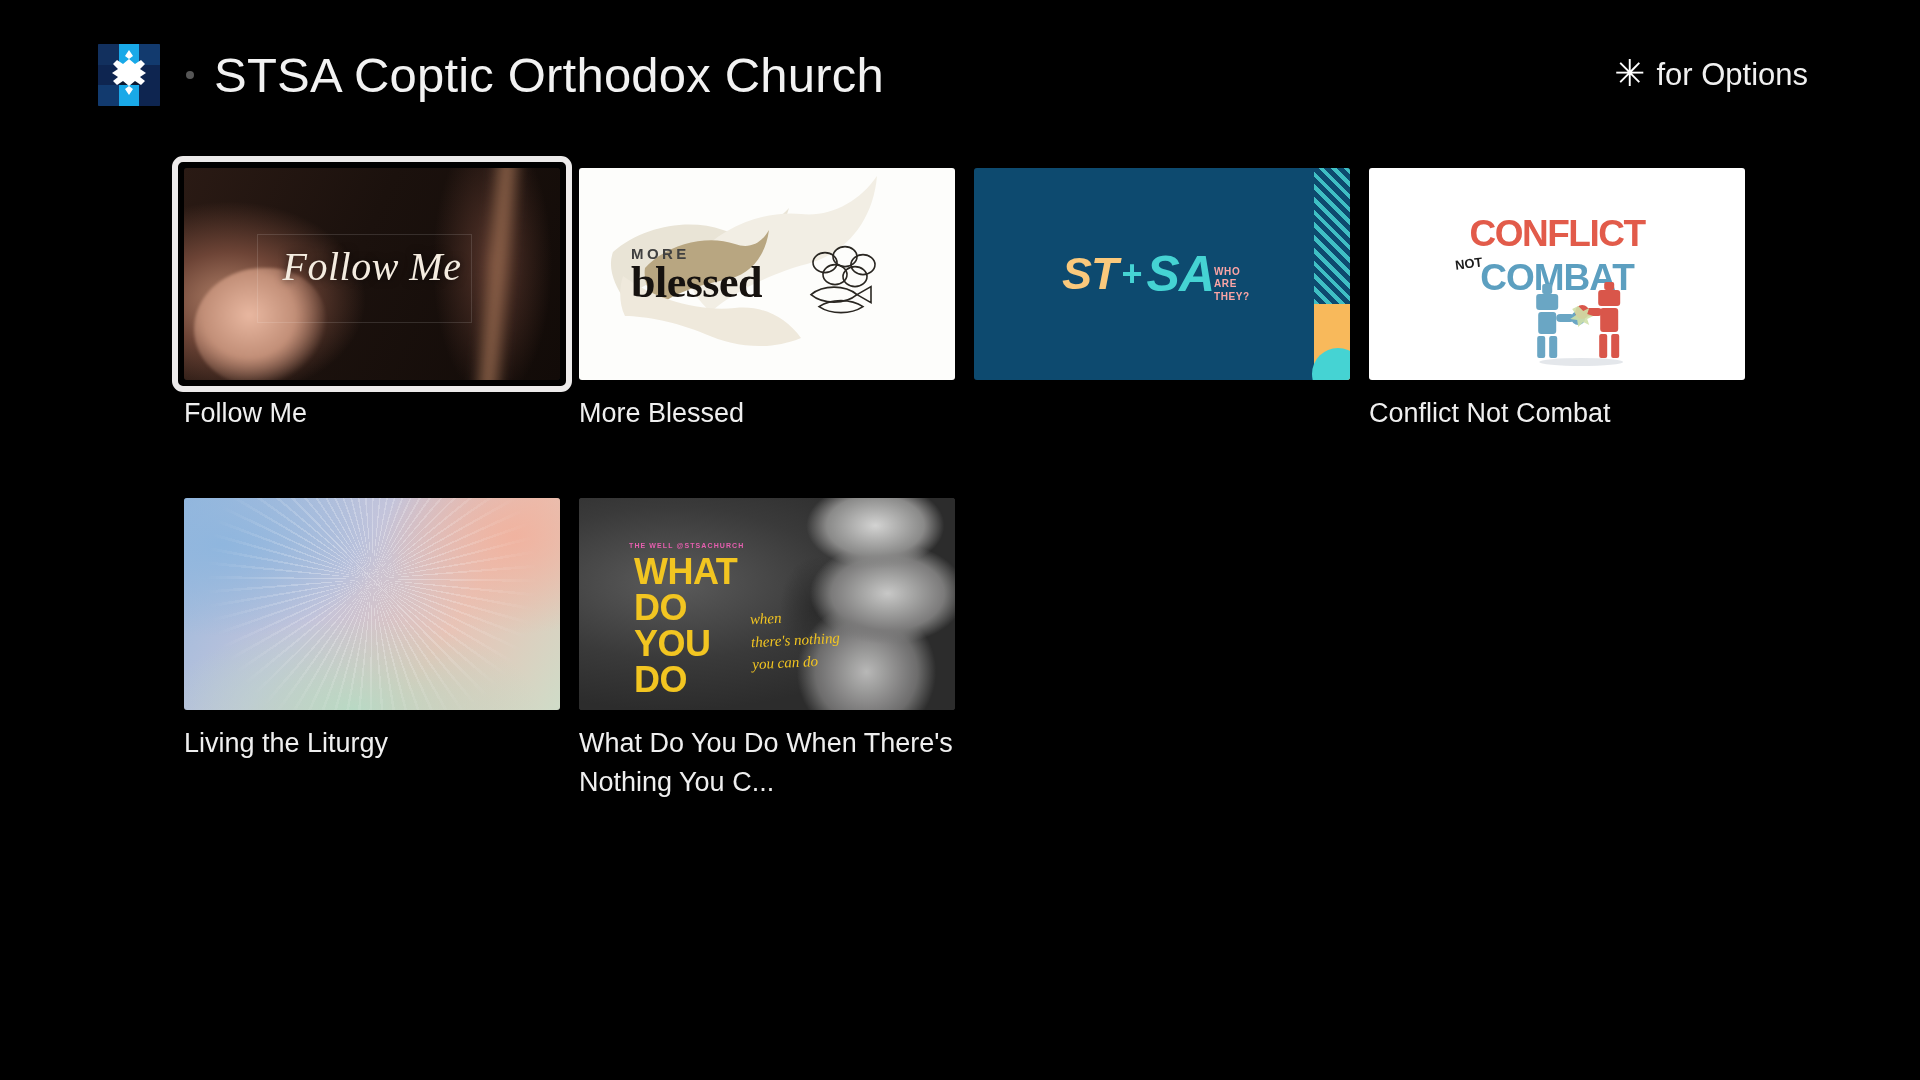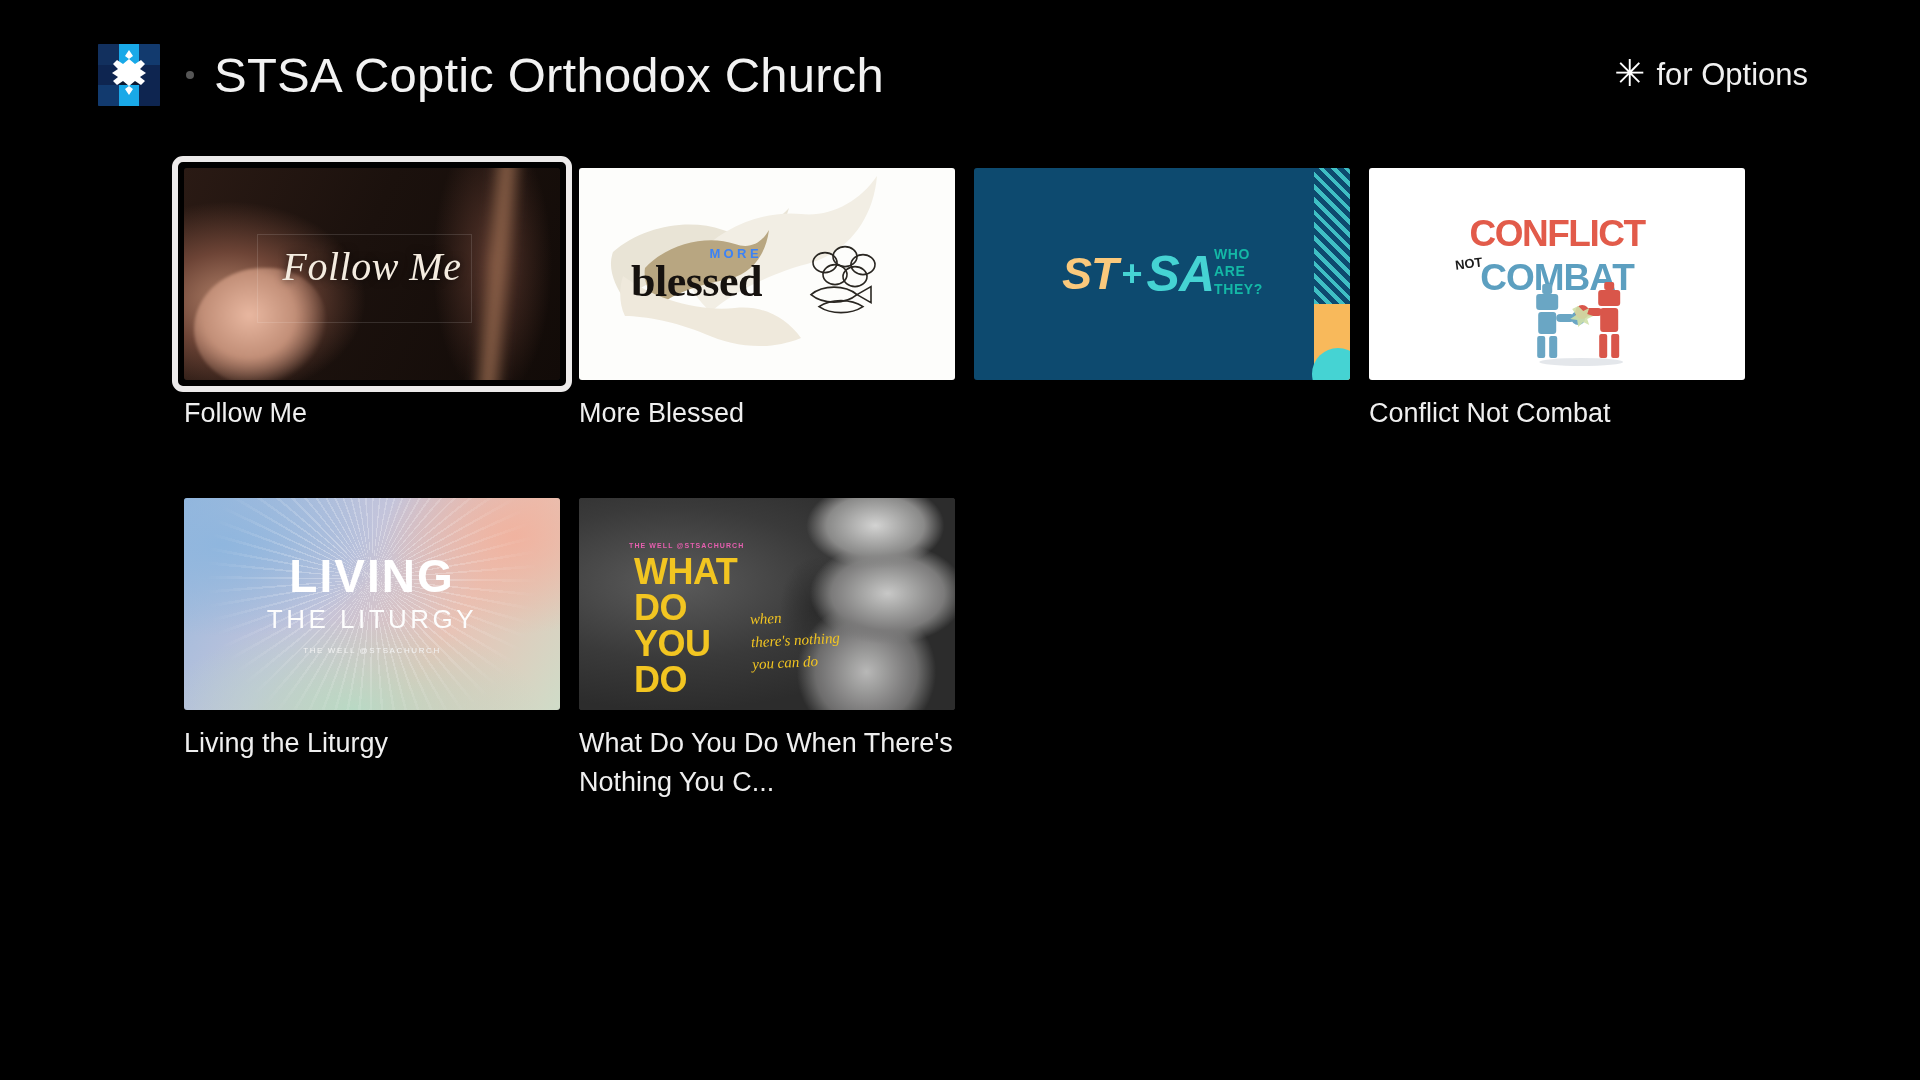--- a/index.html
+++ b/index.html
@@ -107,23 +107,22 @@
     border:1px solid rgba(255,255,255,.13);
   }
 
   
   .t-blessed { width:100%; height:100%; background:#fdfdfb; position:relative; overflow:hidden; }
   .t-blessed .dove { position:absolute; }
   .t-blessed .mb-text {
     position:absolute; left:52px; top:50%; transform:translateY(-50%);
   }
   .t-blessed .mb-more {
-    font-size:13px; letter-spacing:3.4px; font-weight:700; color:#3b82f6;
+    font-size:15px; letter-spacing:3.4px; font-weight:700; color:#404040;
     font-family:"Liberation Sans", sans-serif;
-    text-align:right;
   }
   .t-blessed .mb-main {
     font-family:"Liberation Serif", serif; font-weight:700;
     font-size:44px; color:#16120f; line-height:.95; letter-spacing:-.5px;
   }
   .t-blessed .loaves { position:absolute; right:74px; top:50%; transform:translateY(-42%); }
 
   
   .t-stsa { width:100%; height:100%; background:#0d4a6f; position:relative; overflow:hidden; }
   .t-stsa .stripes {
@@ -141,22 +140,22 @@
   .t-stsa .brandblock {
     position:absolute; left:88px; top:50%; transform:translateY(-50%);
     display:flex; flex-direction:row; gap:4px;
   }
   .t-stsa .ln1 { display:flex; align-items:center; gap:4px; }
   .t-stsa .ln2 { display:flex; align-items:flex-end; }
   .t-stsa .st { font-size:45px; font-weight:700; color:#fac97c; font-style:italic; letter-spacing:-1px; }
   .t-stsa .plus { font-size:36px; font-weight:700; color:#45d3d3; line-height:.8; }
   .t-stsa .sa { font-size:50px; font-weight:700; color:#45d3d3; font-style:italic; letter-spacing:-1px; }
   .t-stsa .who {
-    font-size:14px; font-weight:700; color:#14b8a6; line-height:1.25;
-    letter-spacing:.6px; margin-bottom:5px;
+    font-size:10px; font-weight:700; color:#fca5a5; line-height:1.25;
+    letter-spacing:.6px; 
   }
 
   
   .t-conflict { width:100%; height:100%; background:#fff; position:relative; overflow:hidden; }
   .t-conflict .cc {
     position:absolute; left:0; right:0; top:21%; text-align:center;
   }
   .t-conflict .word-conflict {
     font-size:37px; font-weight:700; color:#e25b4a; letter-spacing:-1.5px;
     font-family:"Liberation Sans", sans-serif; display:block;
@@ -380,25 +379,20 @@
           </svg>
         </div>
       </div>
       <div class="caption">Conflict Not Combat</div>
     </div>
 
     <div class="card">
       <div class="thumbwrap">
         <div class="t-living">
           <div class="rays"></div>
-          <div class="lt">
-            <div class="l1">LIVING</div>
-            <div class="l2">THE LITURGY</div>
-            <div class="l3">THE WELL @STSACHURCH</div>
-          </div>
         </div>
       </div>
       <div class="caption">Living the Liturgy</div>
     </div>
 
     <div class="card">
       <div class="thumbwrap">
         <div class="t-what">
           <div class="person"></div>
           <div class="pinklbl">THE WELL @STSACHURCH</div>

